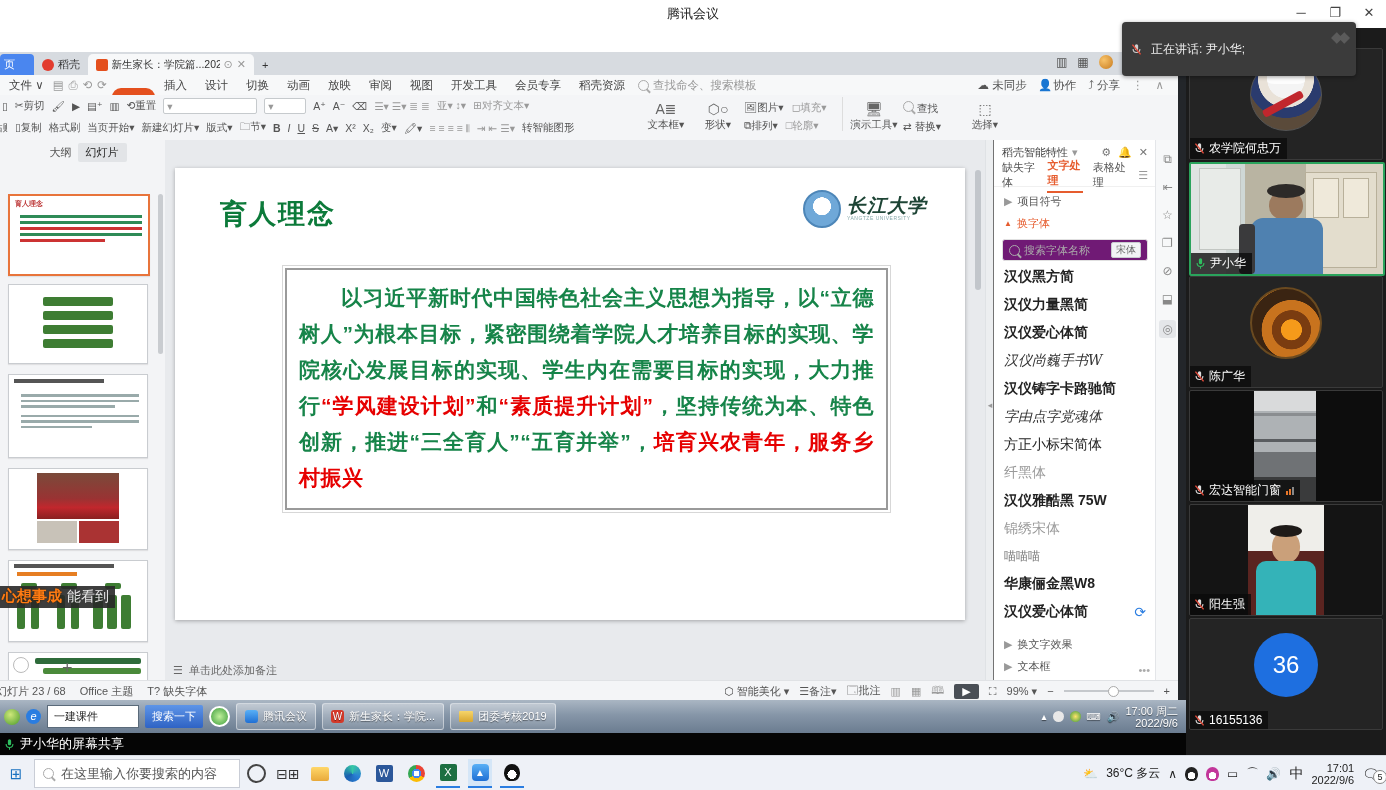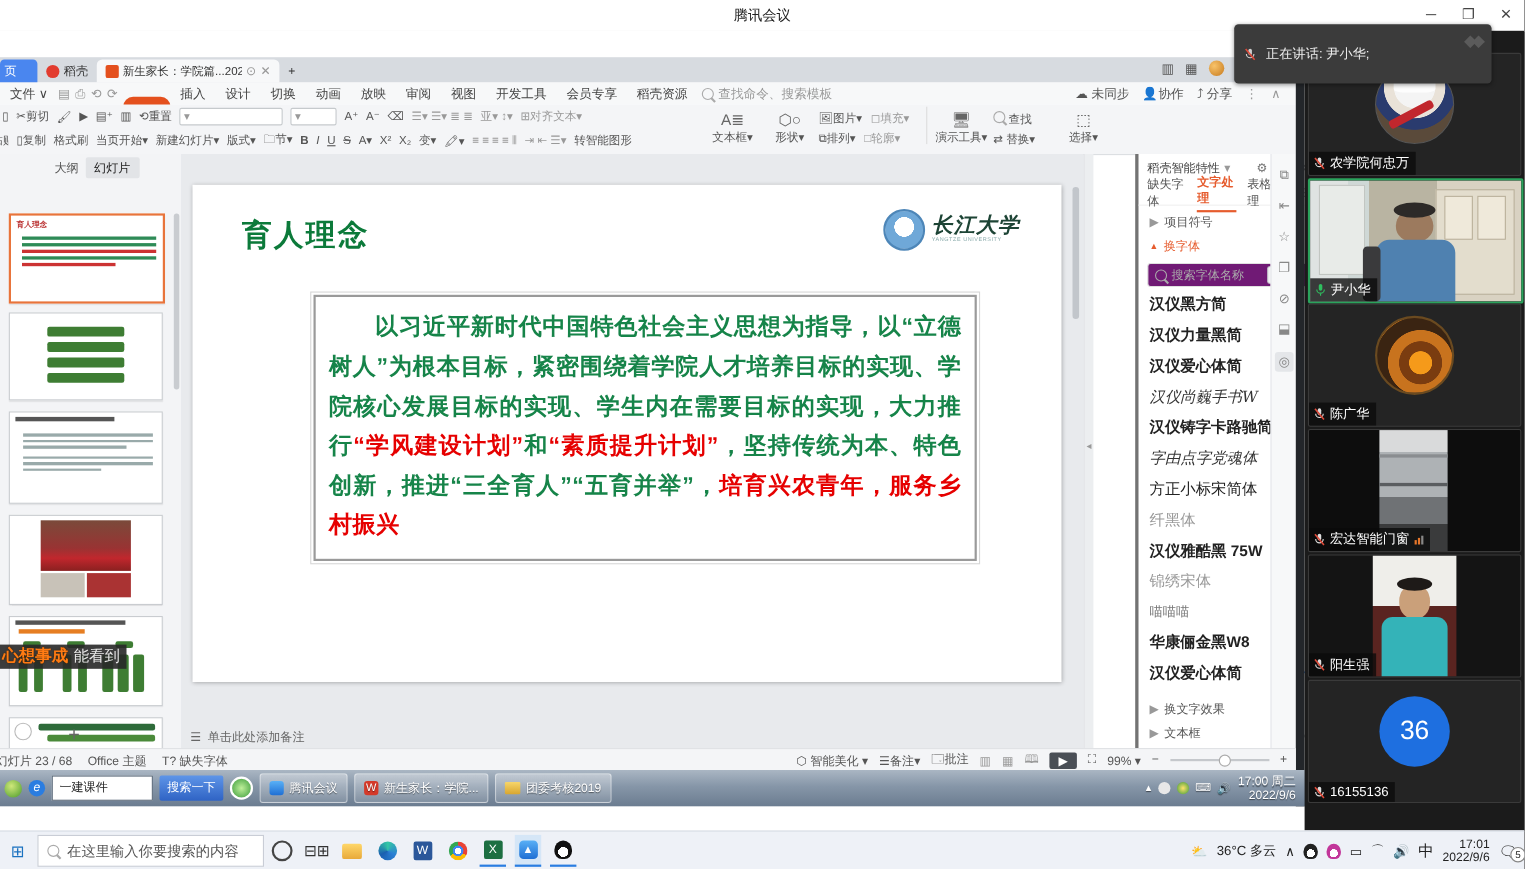--- a/index.html
+++ b/index.html
@@ -44,21 +44,21 @@
   .sbox{position:absolute;left:110px;top:100px;width:575px;border:2px solid #9a9a9a;outline:1px solid #d7d7d7;outline-offset:2px;background:#fff;padding:10px 12px 12px 12px;}
   .sbody{font-size:21px;line-height:36px;font-weight:bold;text-indent:2em;text-align:justify;letter-spacing:.5px;}
   .seg-green{color:#168449;} .seg-red{color:#e60000;}
   .logo{position:absolute;right:38px;top:22px;display:flex;align-items:center;gap:6px;}
   .logoc{width:34px;height:34px;border-radius:50%;background:radial-gradient(circle at 50% 42%,#fff 0 34%,#6fa8d8 35% 100%);border:2px solid #4d86b8;}
   .logot{font-family:"Liberation Serif",serif;font-weight:bold;font-size:19px;color:#1d4435;font-style:italic;letter-spacing:1px;line-height:18px;}
   .logos{font-size:5px;color:#8aa;letter-spacing:.5px;}
   .notesline{position:absolute;left:8px;top:523px;font-size:11px;color:#666;display:flex;gap:6px;align-items:center;}
   
   .collapse{left:985px;top:112px;width:8px;height:540px;background:#eceef0;border-left:1px solid #dfe2e5;}
-  .docer{left:1032px;top:112px;width:162px;height:540px;background:#fff;border-left:3px solid #737373;font-size:11px;}
+  .docer{left:993px;top:112px;width:162px;height:540px;background:#fff;border-left:1px solid #737373;font-size:11px;}
   .dhead{height:24px;display:flex;align-items:center;padding:0 8px;color:#444;gap:4px;}
   .dtabs{height:22px;display:flex;align-items:center;gap:10px;padding:0 8px;color:#555;border-bottom:1px solid #f0f0f0;}
   .dtab.on{color:#e65c2e;border-bottom:2px solid #e65c2e;padding-bottom:3px;font-weight:bold;}
   .dsec{padding:7px 10px 0 10px;color:#555;display:flex;gap:5px;align-items:center;}
   .dsearch{margin:8px 8px 2px 8px;height:20px;border:1px solid #e0e0e0;background:#701a75;border-radius:3px;display:flex;align-items:center;padding:0 6px;gap:4px;color:#aaa;}
   .fitem{padding:5px 10px;font-size:14px;color:#222;position:relative;}
   .f-heavy{font-weight:bold;} .f-script{font-family:"DejaVu Serif",serif;font-style:italic;color:#333;}
   .f-serif{font-family:"Liberation Serif",serif;} .f-light{color:#9a9a9a;font-weight:normal;}
   .f-small{font-size:12px;color:#777;}
   .sicon{width:9px;height:9px;border:1.5px solid #aaa;border-radius:50%;position:relative;display:inline-block;}
@@ -445,20 +445,30 @@
       <div class="w7tray">
         <span>▴</span>
         <span style="width:11px;height:11px;border-radius:50%;background:#e8e8e8;display:inline-block;"></span>
         <span style="width:11px;height:11px;border-radius:50%;background:radial-gradient(#ffe36a,#3a9a3a);display:inline-block;"></span>
         <span>⌨</span>
         <span>🔊</span>
         <span class="clock2"><span>17:00 周二</span><br><span>2022/9/6</span></span>
       </div>
     </div>
 
+    <div class="a band">
+      <div class="bandlabel">
+        <svg class="mic" viewBox="0 0 16 16">
+            <rect x="6" y="1.5" width="4" height="7.5" rx="2" fill="#2fbf5f"></rect>
+            <path d="M3.8 7.5a4.2 4.2 0 0 0 8.4 0" stroke="#2fbf5f" fill="none" stroke-width="1.3"></path>
+            <line x1="8" y1="12" x2="8" y2="14.5" stroke="#2fbf5f" stroke-width="1.3"></line>
+          </svg>
+        <span>尹小华的屏幕共享</span>
+      </div>
+    </div>
   </div>
 
   <div class="a" id="speakbar">
     <svg class="mic" viewBox="0 0 16 16">
         <rect x="6" y="1.5" width="4" height="7.5" rx="2" fill="#cfcfcf"></rect>
         <path d="M3.8 7.5a4.2 4.2 0 0 0 8.4 0" stroke="#cfcfcf" fill="none" stroke-width="1.3"></path>
         <line x1="3" y1="2" x2="13" y2="14" stroke="#e04b3a" stroke-width="1.8"></line>
       </svg>
     <span>正在讲话: 尹小华;</span>
     <span class="ghostlogo">◆◆</span>

